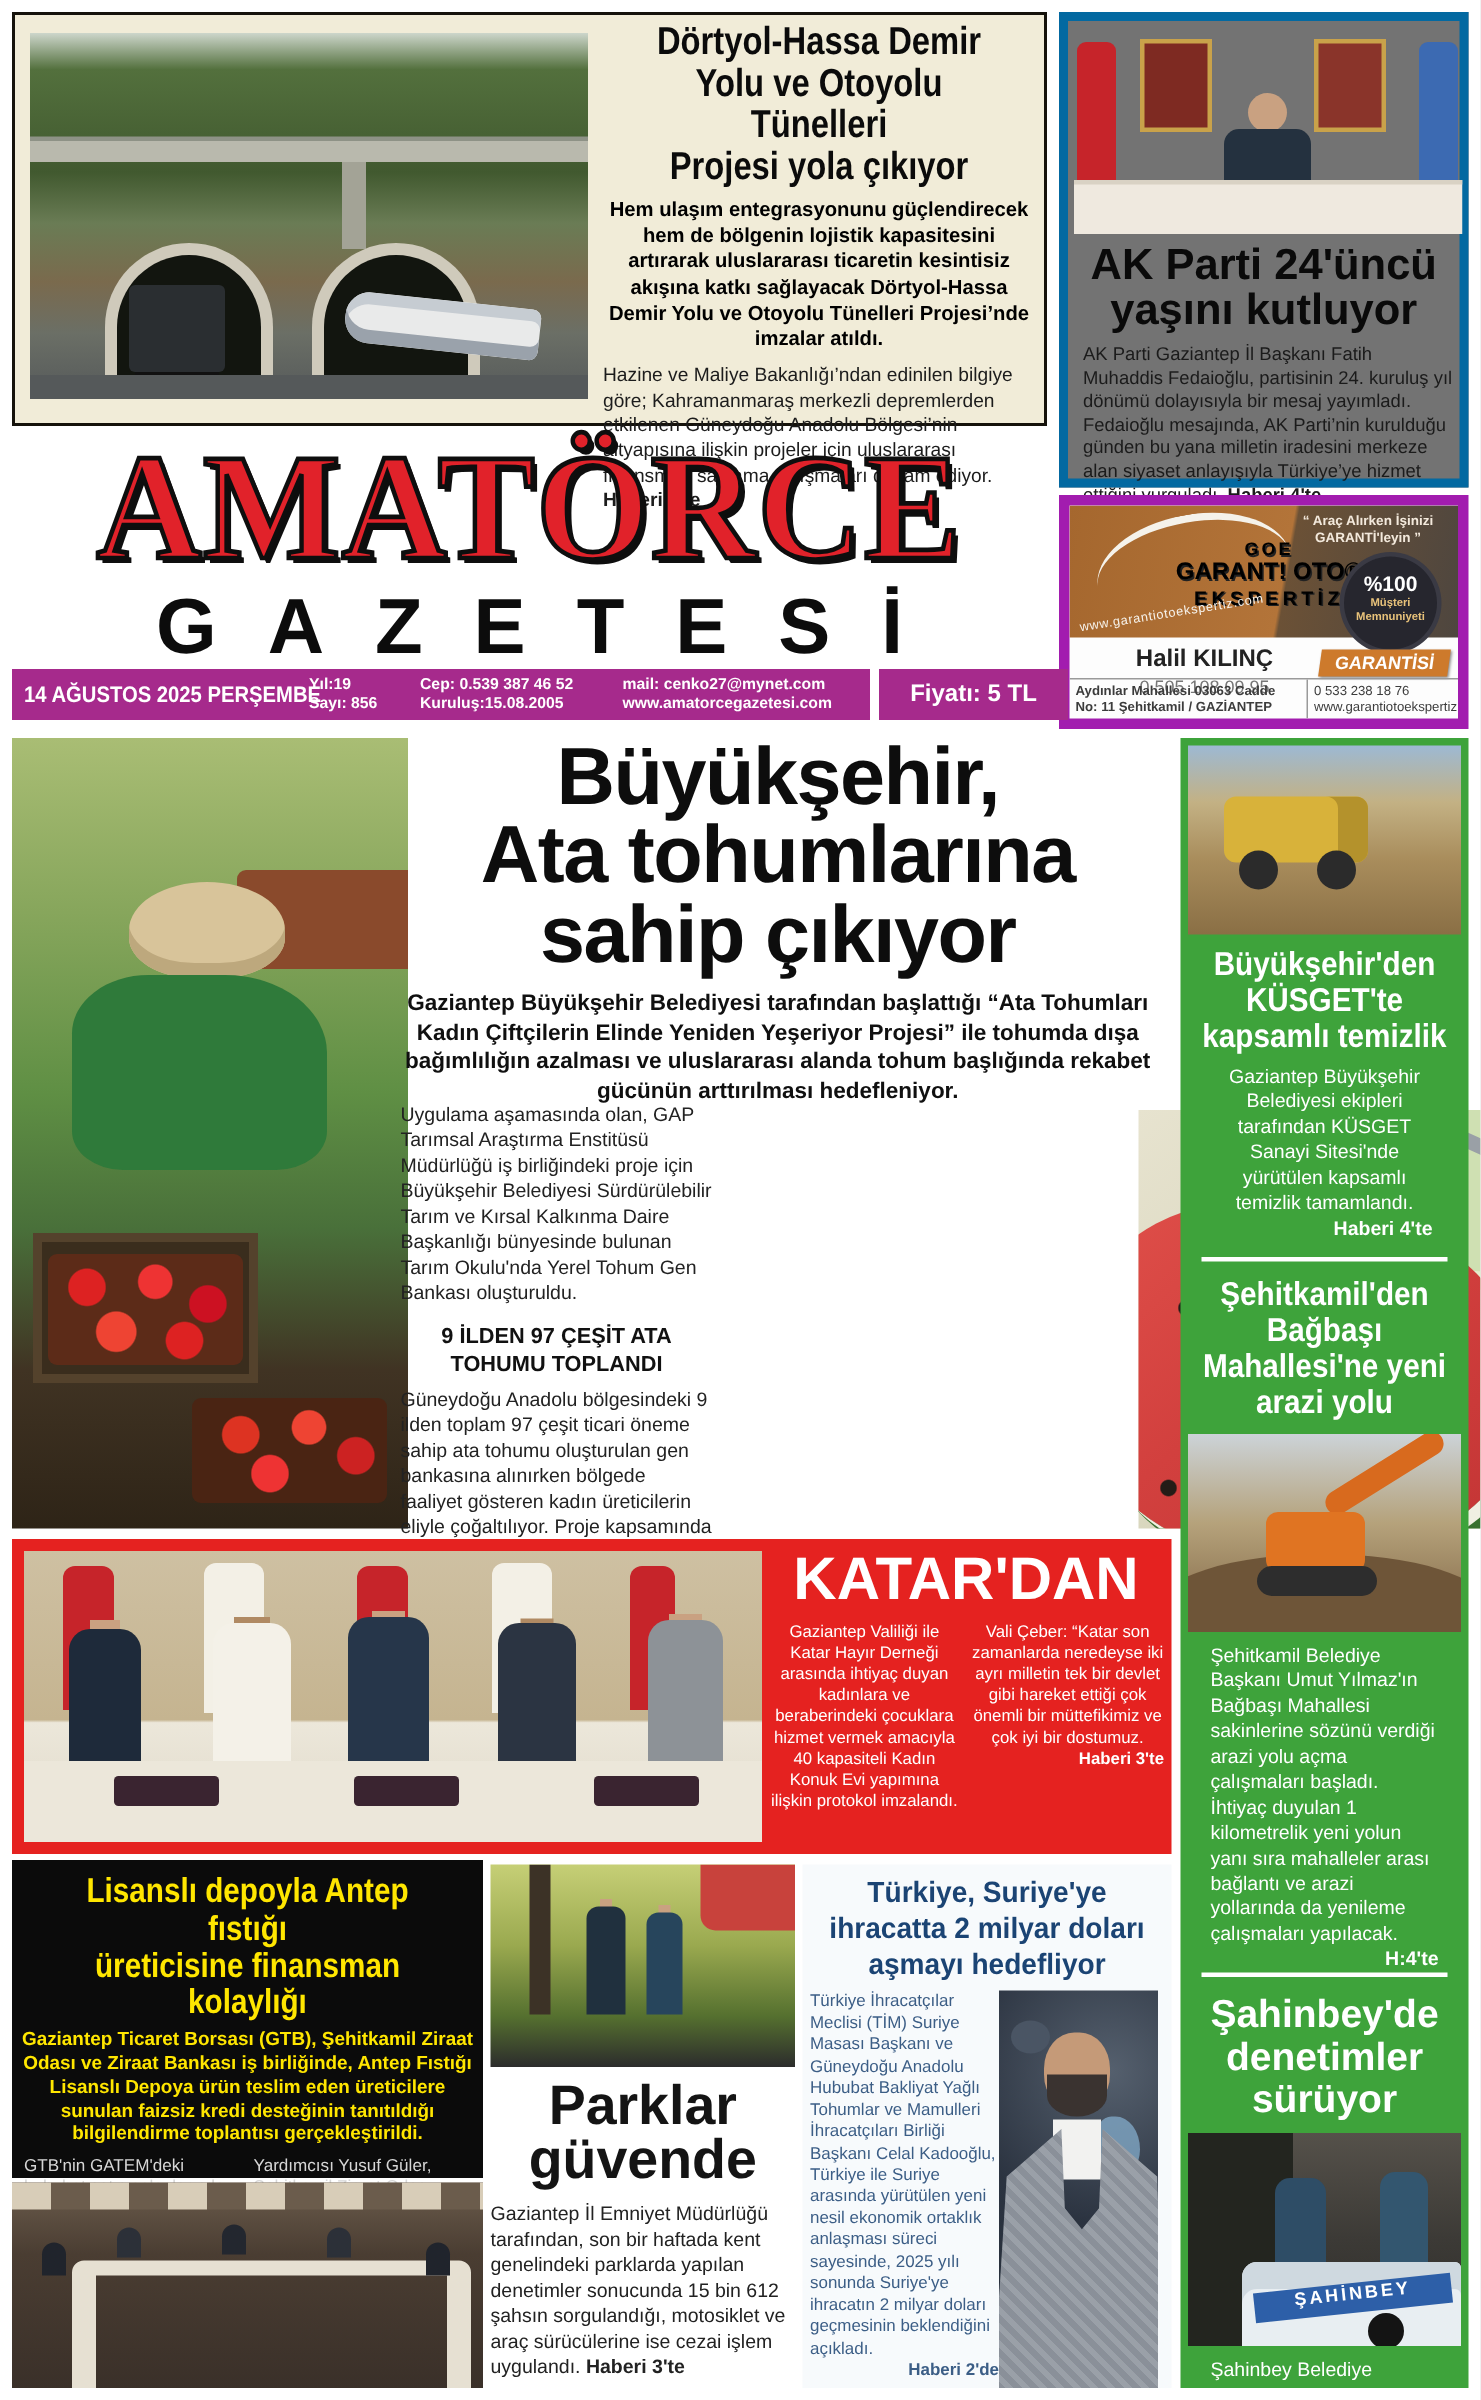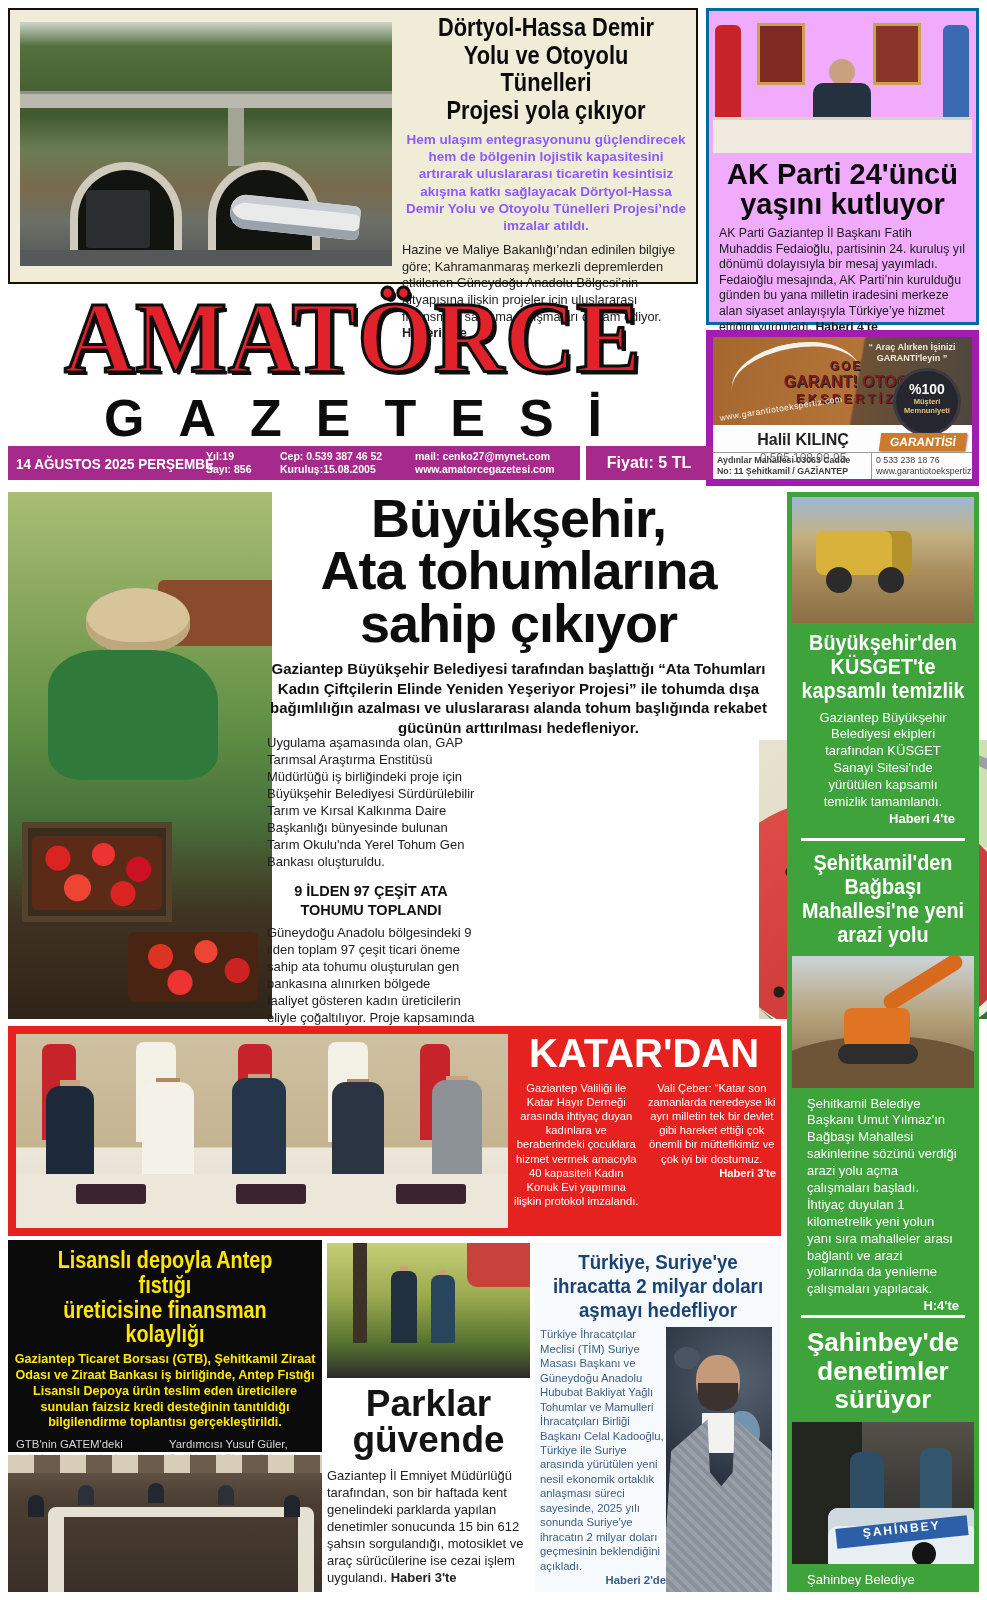--- a/index.html
+++ b/index.html
@@ -7,44 +7,44 @@
         font-family:"Liberation Sans",sans-serif;overflow:hidden;margin:0 auto;}
   .abs{position:absolute;}
   .pl{white-space:pre-line;}
   .photo{position:absolute;overflow:hidden;}
   .shape{position:absolute;}
   
   #tl-box{left:8px;top:8px;width:690px;height:276px;background:#f1ecd8;border:2px solid #15120b;box-sizing:border-box;}
   #tl-photo{left:10px;top:12px;width:372px;height:244px;background:linear-gradient(180deg,#cdd6cb 0%,#53703d 10%,#41592f 38%,#6a7c55 52%,#7a6a4d 68%,#6b6f66 82%,#55595a 100%);}
   #tl-text{position:absolute;left:392px;top:4px;width:288px;}
   #tl-head{font-weight:bold;font-size:26px;line-height:1.06;text-align:center;color:#0b0b0b;transform:scaleX(.84);transform-origin:50% 0;}
-  #tl-deck{font-weight:bold;font-size:13.5px;line-height:1.27;text-align:center;margin-top:7px;color:#8b5cf6;}
+  #tl-deck{font-weight:bold;font-size:13.5px;line-height:1.27;text-align:center;margin-top:7px;color:#000000;}
   #tl-body{font-size:12.8px;line-height:1.3;margin-top:8px;color:#1c1c1c;text-align:left;}
   .more{font-weight:bold;}
   
-  #ak-box{left:706px;top:8px;width:273px;height:317px;background:#f0abfc;border:3px solid #0369a1;box-sizing:border-box;}
+  #ak-box{left:706px;top:8px;width:273px;height:317px;background:#737373;border:6px solid #0369a1;box-sizing:border-box;}
   #ak-photo{left:4px;top:4px;width:259px;height:138px;background:linear-gradient(180deg,#cdb astone 0%,#d5c3a0 0%,#cdbb95 55%,#efe9e0 56%,#e7e0d4 75%,#b9a887 76%,#a8936f 100%);}
   #ak-head{position:absolute;left:0;top:148px;width:100%;font-weight:bold;font-size:29px;line-height:1.05;text-align:center;color:#0a0a0a;}
   #ak-body{position:absolute;left:10px;top:215px;width:247px;font-size:12.3px;line-height:1.27;color:#1b1b1b;}
   
   #mast-title{left:8px;top:288px;width:690px;text-align:center;font-family:"Liberation Serif",serif;
     font-weight:bold;font-size:97px;line-height:1.0;color:#e1222a;letter-spacing:1px;
     -webkit-text-stroke:3px #0e0e0e;text-shadow:3px 3px 0 #0e0e0e;transform:scaleY(1.04);transform-origin:50% 0;}
   #mast-sub{left:8px;top:392px;width:690px;text-align:center;font-weight:bold;font-size:52px;color:#0c0c0c;
     letter-spacing:34px;text-indent:34px;line-height:1;}
   
   #datebar{left:8px;top:446px;width:572px;height:34px;background:#a62a8c;color:#fff;display:flex;align-items:center;}
   #date-main{font-weight:bold;font-size:15px;white-space:nowrap;transform:scaleX(.9);transform-origin:0 50%;margin-left:8px;width:190px;flex:none;}
   .date-col{font-weight:bold;font-size:10.5px;line-height:1.2;white-space:pre-line;flex:none;}
   #pricebox{left:586px;top:446px;width:126px;height:34px;background:#a62a8c;color:#fff;display:flex;align-items:center;justify-content:center;font-weight:bold;font-size:16px;}
   
   #ad-box{left:706px;top:330px;width:273px;height:156px;border:7px solid #a21caf;box-sizing:border-box;background:#fdfdfd;overflow:hidden;}
   #ad-top{position:absolute;left:0;top:0;width:100%;height:88px;background:linear-gradient(100deg,#a5672e 0%,#b37439 55%,#6b5136 56%,#4e463f 100%);}
   #ad-sloganbox{position:absolute;right:5px;top:5px;width:110px;text-align:center;color:#f3e9dc;font-size:9px;font-weight:bold;line-height:1.25;}
-  #ad-brand{position:absolute;left:58px;top:22px;width:150px;text-align:center;color:#7f1d1d;text-shadow:1px 1px 0 #222;}
+  #ad-brand{position:absolute;left:58px;top:22px;width:150px;text-align:center;color:#000000;text-shadow:1px 1px 0 #222;}
   #ad-brand .b1{font-size:12px;font-weight:bold;letter-spacing:2px;}
   #ad-brand .b2{font-size:16px;font-weight:bold;}
   #ad-brand .b3{font-size:13px;font-weight:bold;letter-spacing:3px;}
   #ad-swoosh{position:absolute;left:18px;top:6px;width:130px;height:70px;border:0;border-top:5px solid #f5f2ea;border-radius:50%;transform:rotate(-10deg);}
   #ad-url-diag{position:absolute;left:6px;top:76px;color:#f7f3ec;font-size:8.5px;transform:rotate(-9deg);transform-origin:0 0;letter-spacing:.5px;}
   #ad-badge{position:absolute;right:14px;top:34px;width:62px;height:62px;border-radius:50%;background:#26262e;color:#fff;text-align:center;box-shadow:0 0 0 3px #3a3a44;}
   #ad-badge .p{font-size:14px;font-weight:bold;margin-top:10px;}
   #ad-badge .s{font-size:7.5px;font-weight:bold;color:#e8c27a;line-height:1.2;}
   #ad-ribbon{position:absolute;right:6px;top:96px;width:86px;background:#cd7a2c;color:#fff;font-weight:bold;font-size:12px;text-align:center;padding:2px 0;transform:skewX(-8deg);box-shadow:1px 1px 2px #888;}
   #ad-name{position:absolute;left:0;top:94px;width:180px;text-align:center;font-size:16px;color:#222;font-weight:bold;}

